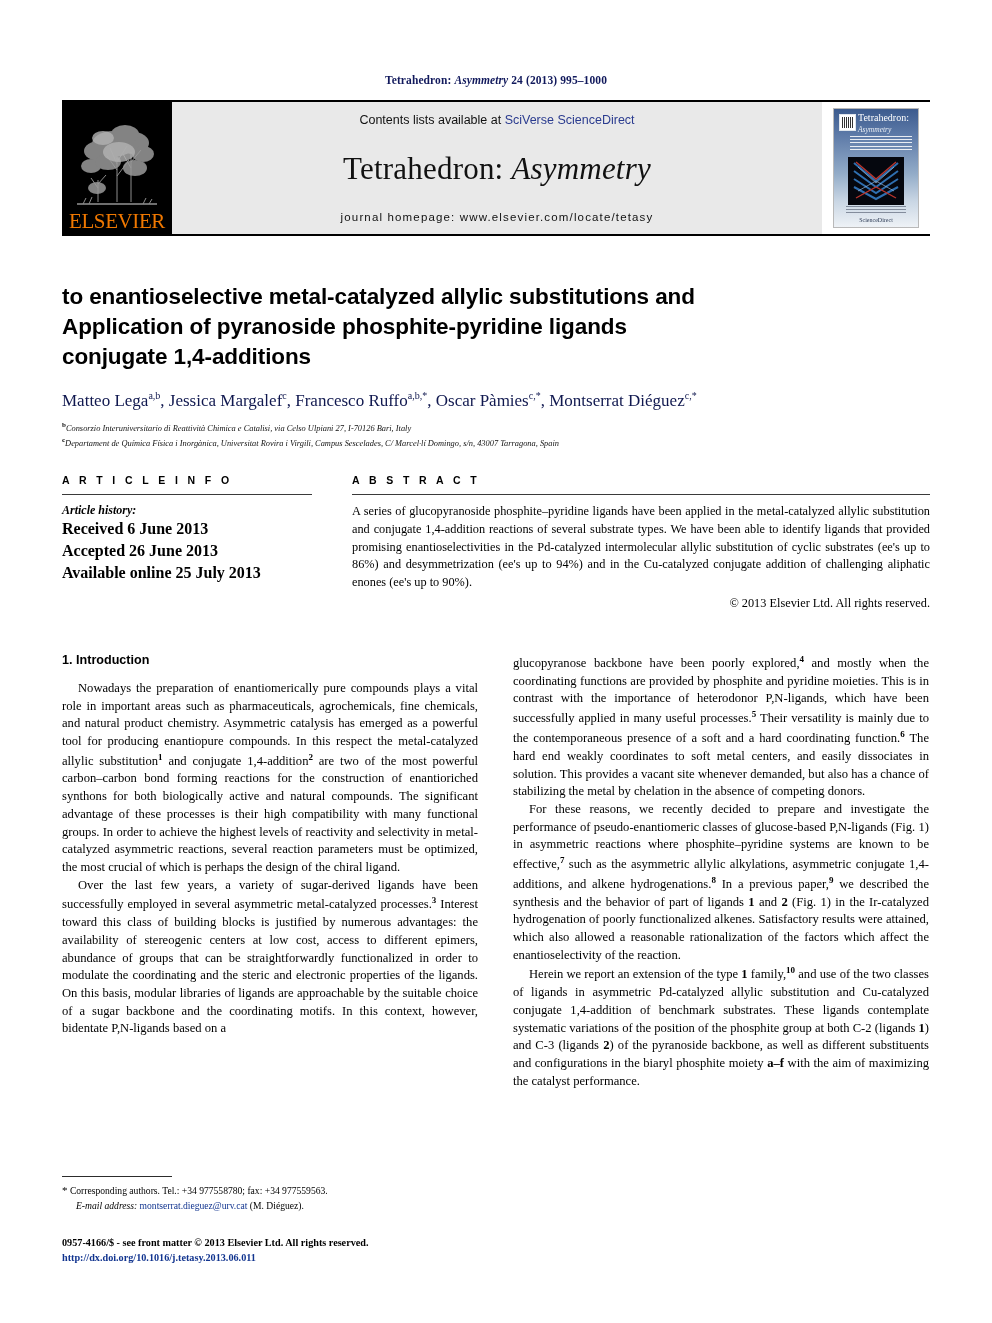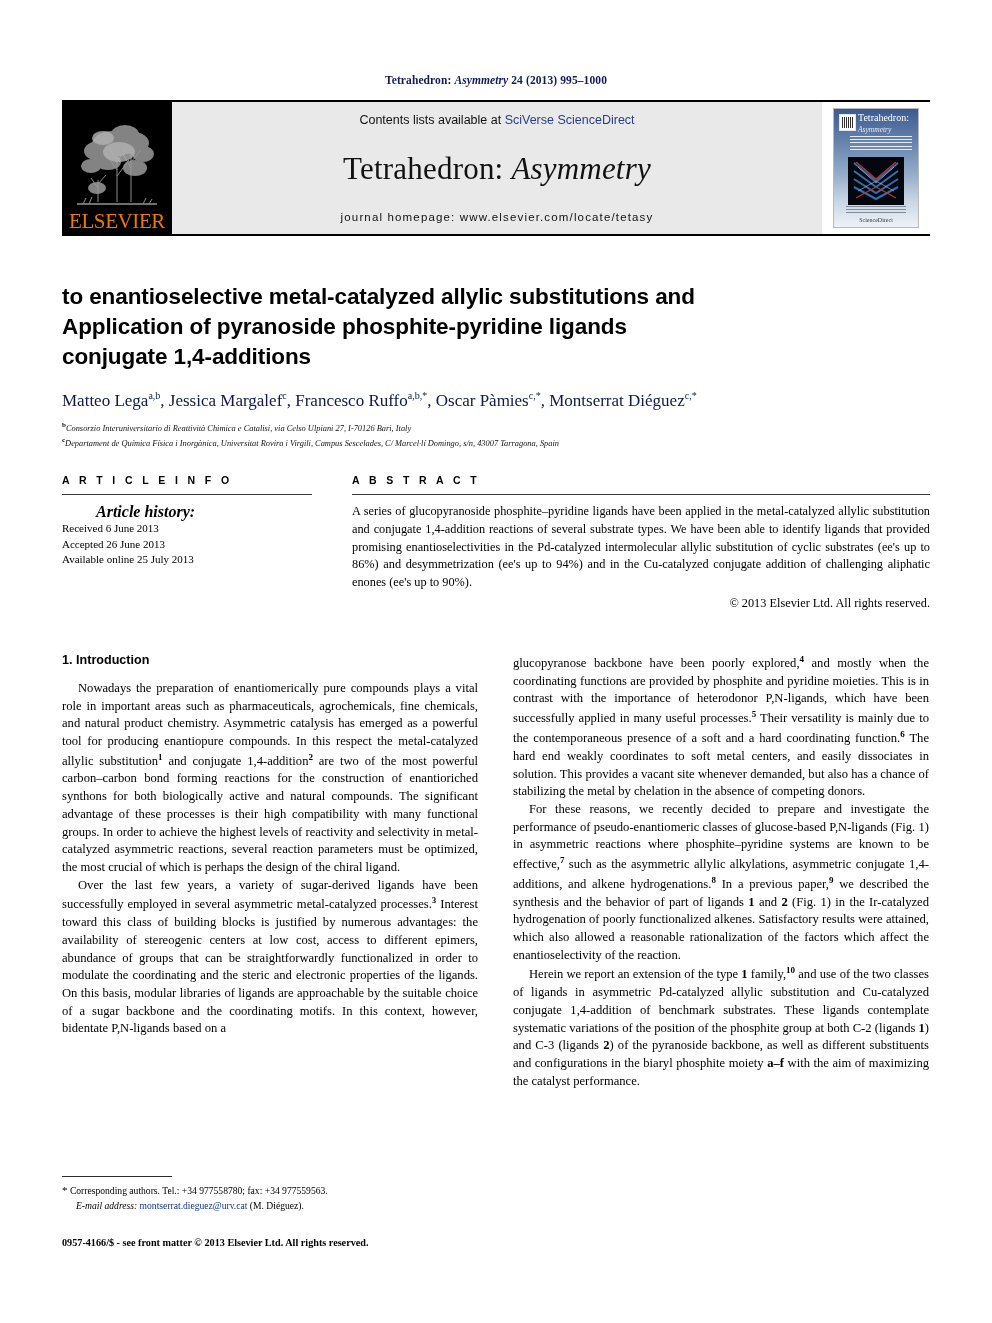--- a/index.html
+++ b/index.html
@@ -187,24 +187,23 @@
     color: #000;
   }
   .rule {
     border-top: 1px solid #3a3a3a;
     margin-top: 8px;
     margin-bottom: 8px;
   }
   .hist-label {
     font-style: italic;
     font-weight: bold;
-    font-size: 16px;
-    margin-left: 34px;
-  }
-  .hist-line { font-size: 11px; line-height: 1.38; }
+    font-size: 12px;
+  }
+  .hist-line { font-size: 16px; line-height: 1.38; font-weight: bold; }
 
   .abstract-body {
     font-size: 12.3px;
     line-height: 1.44;
     text-align: justify;
     color: #000;
   }
   .abstract-copy {
     text-align: right;
     font-size: 12.3px;
@@ -399,15 +398,16 @@
   </div>
 
   <div class="footnote">
     <div class="fn-rule"></div>
     <div class="fn-line"><span class="star">*</span><span> Corresponding authors. Tel.: +34 977558780; fax: +34 977559563.</span></div>
     <div class="fn-line" style="padding-left:14px;text-indent:0"><span class="fn-em">E-mail address:</span> <span class="fn-mail">montserrat.dieguez@urv.cat</span><span> (M. Diéguez).</span></div>
   </div>
 
   <div class="imprint">
     <div>0957-4166/$ - see front matter © 2013 Elsevier Ltd. All rights reserved.</div>
+    <div class="doi">http://dx.doi.org/10.1016/j.tetasy.2013.06.011</div>
   </div>
 
 </div>
 
 </body></html>

